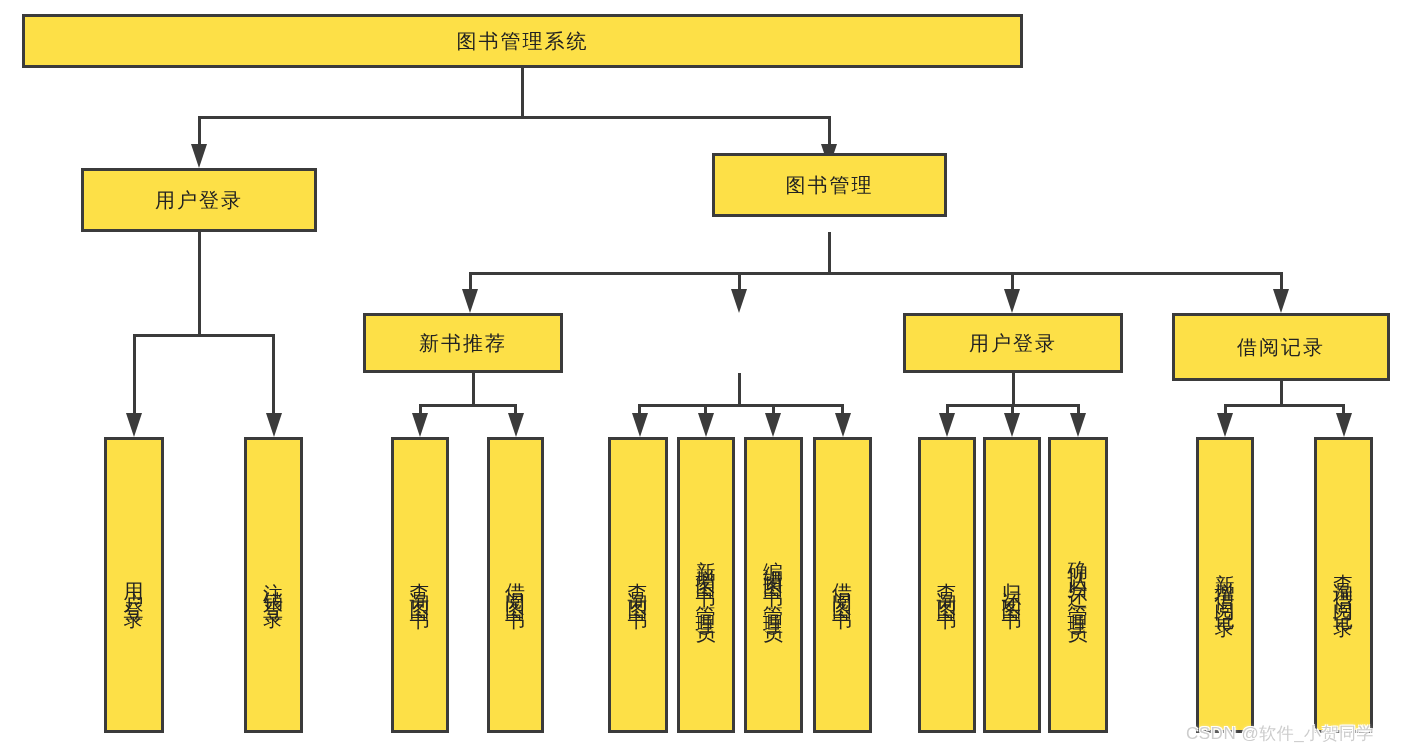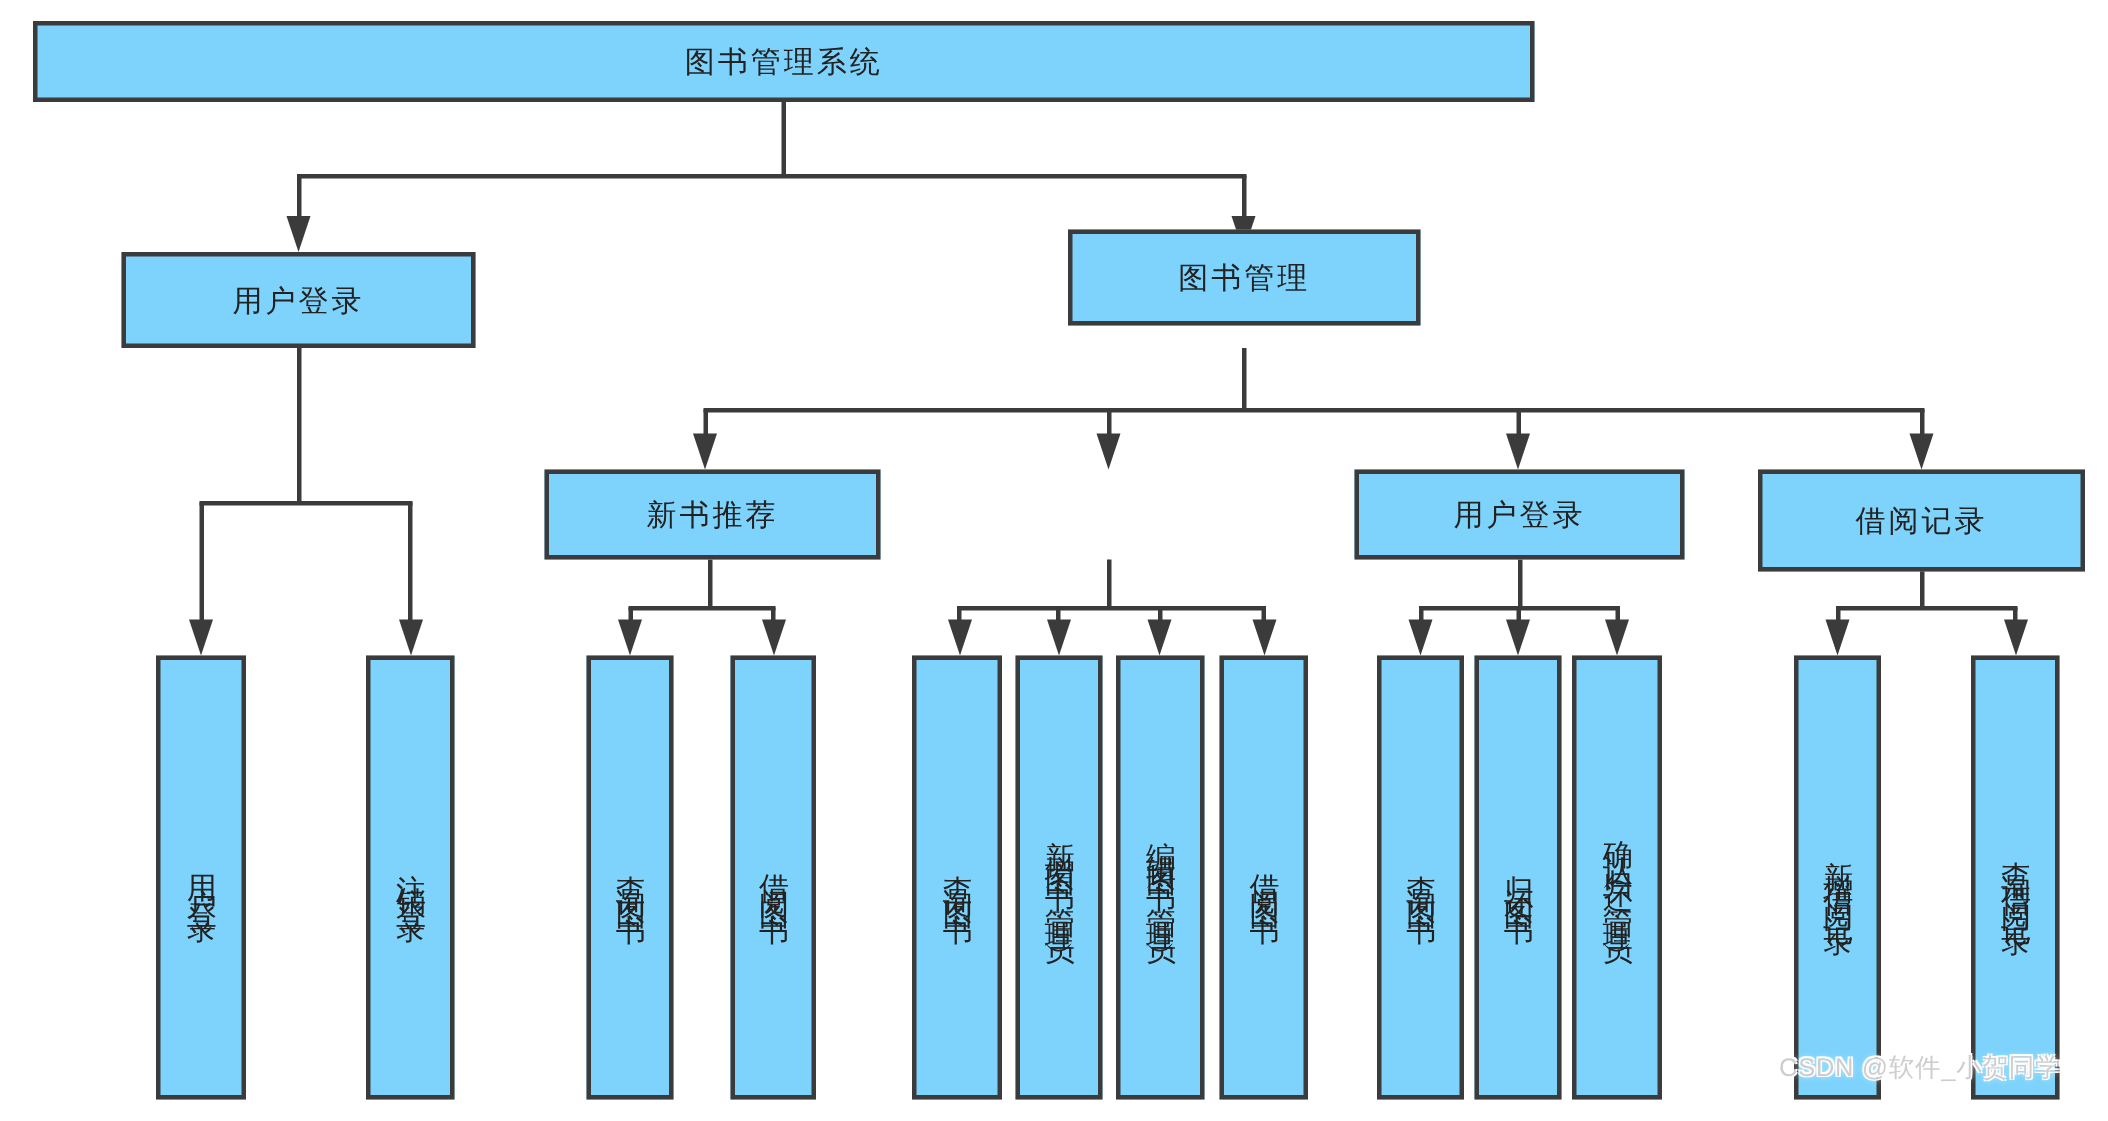--- a/index.html
+++ b/index.html
@@ -1,37 +1,37 @@
 <!DOCTYPE html>
 <html><head>
 <meta charset="utf-8">
 <style>
   html,body{margin:0;padding:0;background:#ffffff;}
   #stage{
     position:relative;width:1405px;height:747px;background:#ffffff;overflow:hidden;
     font-family:"Liberation Sans","DejaVu Sans",sans-serif;color:#222222;
   }
   .box{
-    position:absolute;box-sizing:border-box;border:3px solid #3b3b3b;background:#7dd3fc;
+    position:absolute;box-sizing:border-box;border:3px solid #3b3b3b;background:#fde047;
     display:flex;align-items:center;justify-content:center;z-index:2;
   }
   .box .lbl{font-size:20px;letter-spacing:2px;color:#222222;white-space:nowrap;}
   .vbox .vtext{
     writing-mode:vertical-rl;text-orientation:mixed;
     font-size:20px;letter-spacing:9px;line-height:1;color:#222222;
   }
   .vline{position:absolute;width:3px;background:#3b3b3b;z-index:1;}
   .hline{position:absolute;height:3px;background:#3b3b3b;z-index:1;}
   .arrow{
     position:absolute;width:0;height:0;z-index:1;
     border-left:8px solid transparent;border-right:8px solid transparent;
     border-top:24px solid #3b3b3b;
   }
   #watermark{
-    position:absolute;left:1186px;top:700px;z-index:5;
+    position:absolute;left:1186px;top:722px;z-index:5;
     font-size:17px;letter-spacing:0.5px;color:#cdcdcd;white-space:nowrap;
     text-shadow:-1px -1px 0 #ffffff,1px -1px 0 #ffffff,-1px 1px 0 #ffffff,1px 1px 0 #ffffff,0 0 4px #ffffff;
   }
 </style>
 </head>
 <body>
 
 <div id="stage">
 
   <div class="vline" style="left:520.5px;top:68px;height:49px"></div>
@@ -97,21 +97,21 @@
     <span class="lbl">图书管理系统</span>
   </div>
 
   <div class="box" style="left:81px;top:168px;width:236px;height:64px">
     <span class="lbl">用户登录</span>
   </div>
   <div class="box" style="left:712px;top:153px;width:235px;height:64px">
     <span class="lbl">图书管理</span>
   </div>
 
-  <div class="box" style="left:363px;top:313px;width:224px;height:60px">
+  <div class="box" style="left:363px;top:313px;width:200px;height:60px">
     <span class="lbl">新书推荐</span>
   </div>
   <div class="box" style="left:903px;top:313px;width:220px;height:60px">
     <span class="lbl">用户登录</span>
   </div>
   <div class="box" style="left:1172px;top:313px;width:218px;height:68px">
     <span class="lbl">借阅记录</span>
   </div>
 
   <div class="box vbox" style="left:104px;top:437px;width:60px;height:296px">

